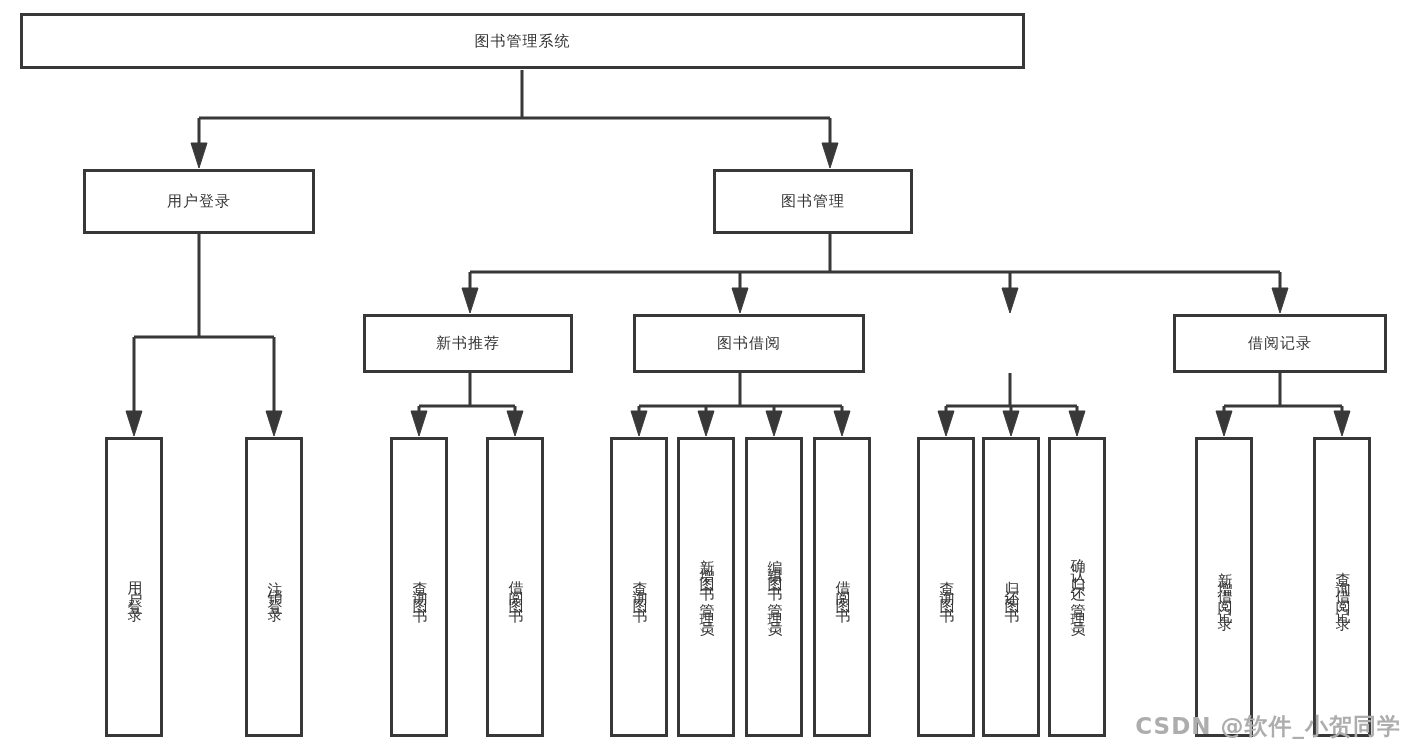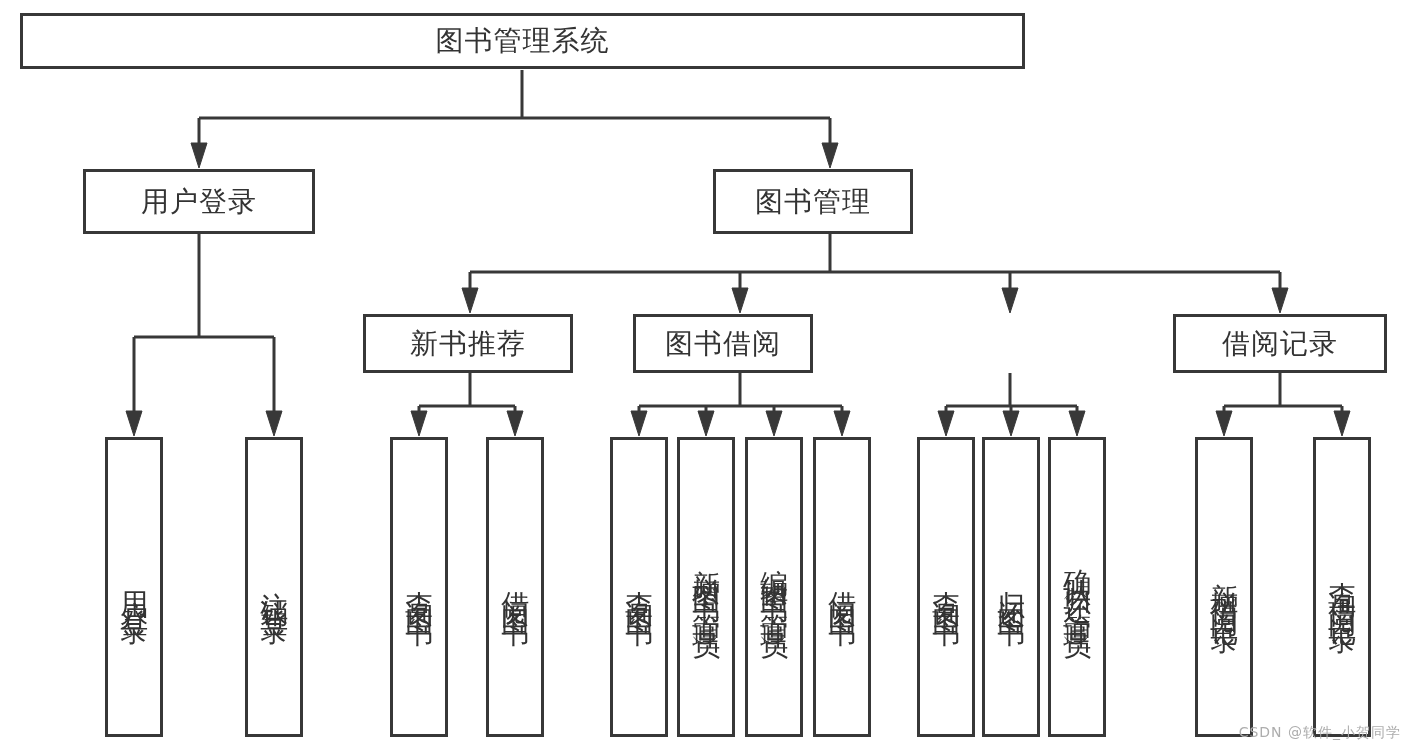--- a/index.html
+++ b/index.html
@@ -7,29 +7,29 @@
     position:relative;width:1405px;height:747px;background:#ffffff;
     font-family:"DejaVu Sans","Liberation Sans",sans-serif;color:#333333;
     overflow:hidden;
   }
   svg.connectors{position:absolute;left:0;top:0;width:1405px;height:747px;}
   svg.connectors path{stroke:#383838;stroke-width:3;fill:none;}
   svg.connectors polygon{fill:#383838;stroke:#383838;}
   .node{
     position:absolute;background:#ffffff;border:3px solid #383838;
     box-sizing:border-box;display:flex;align-items:center;justify-content:center;
-    font-size:28px;color:#333333;letter-spacing:1px;
+    font-size:15px;color:#333333;letter-spacing:1px;
   }
   .leaf span{
     writing-mode:vertical-rl;text-orientation:mixed;
     letter-spacing:9px;line-height:1.05;white-space:nowrap;
   }
   .watermark{
-    position:absolute;right:4px;bottom:5px;font-size:14px;
-    color:#adadad;letter-spacing:1px;pointer-events:none;
+    position:absolute;right:4px;bottom:5px;font-size:23px;
+    color:#adadad;letter-spacing:1px;pointer-events:none;font-weight:bold;
   }
 </style>
 </head>
 <body>
 
 <div class="canvas">
 
   <svg class="connectors" viewBox="0 0 1405 747" xmlns="http://www.w3.org/2000/svg">
     <g>
       <path d="M522 70 V118 M199 118 H830 M199 118 V147 M830 118 V147"></path>
@@ -82,21 +82,21 @@
   <div class="node" style="left:83px;top:169px;width:232px;height:65px">
     <span>用户登录</span>
   </div>
   <div class="node" style="left:713px;top:169px;width:200px;height:65px">
     <span>图书管理</span>
   </div>
 
   <div class="node" style="left:363px;top:314px;width:210px;height:59px">
     <span>新书推荐</span>
   </div>
-  <div class="node" style="left:633px;top:314px;width:180px;height:59px">
+  <div class="node" style="left:633px;top:314px;width:232px;height:59px">
     <span>图书借阅</span>
   </div>
   <div class="node" style="left:1173px;top:314px;width:214px;height:59px">
     <span>借阅记录</span>
   </div>
 
   <div class="node leaf" style="left:105px;top:437px;width:58px;height:300px">
     <span>用户登录</span>
   </div>
   <div class="node leaf" style="left:245px;top:437px;width:58px;height:300px">

